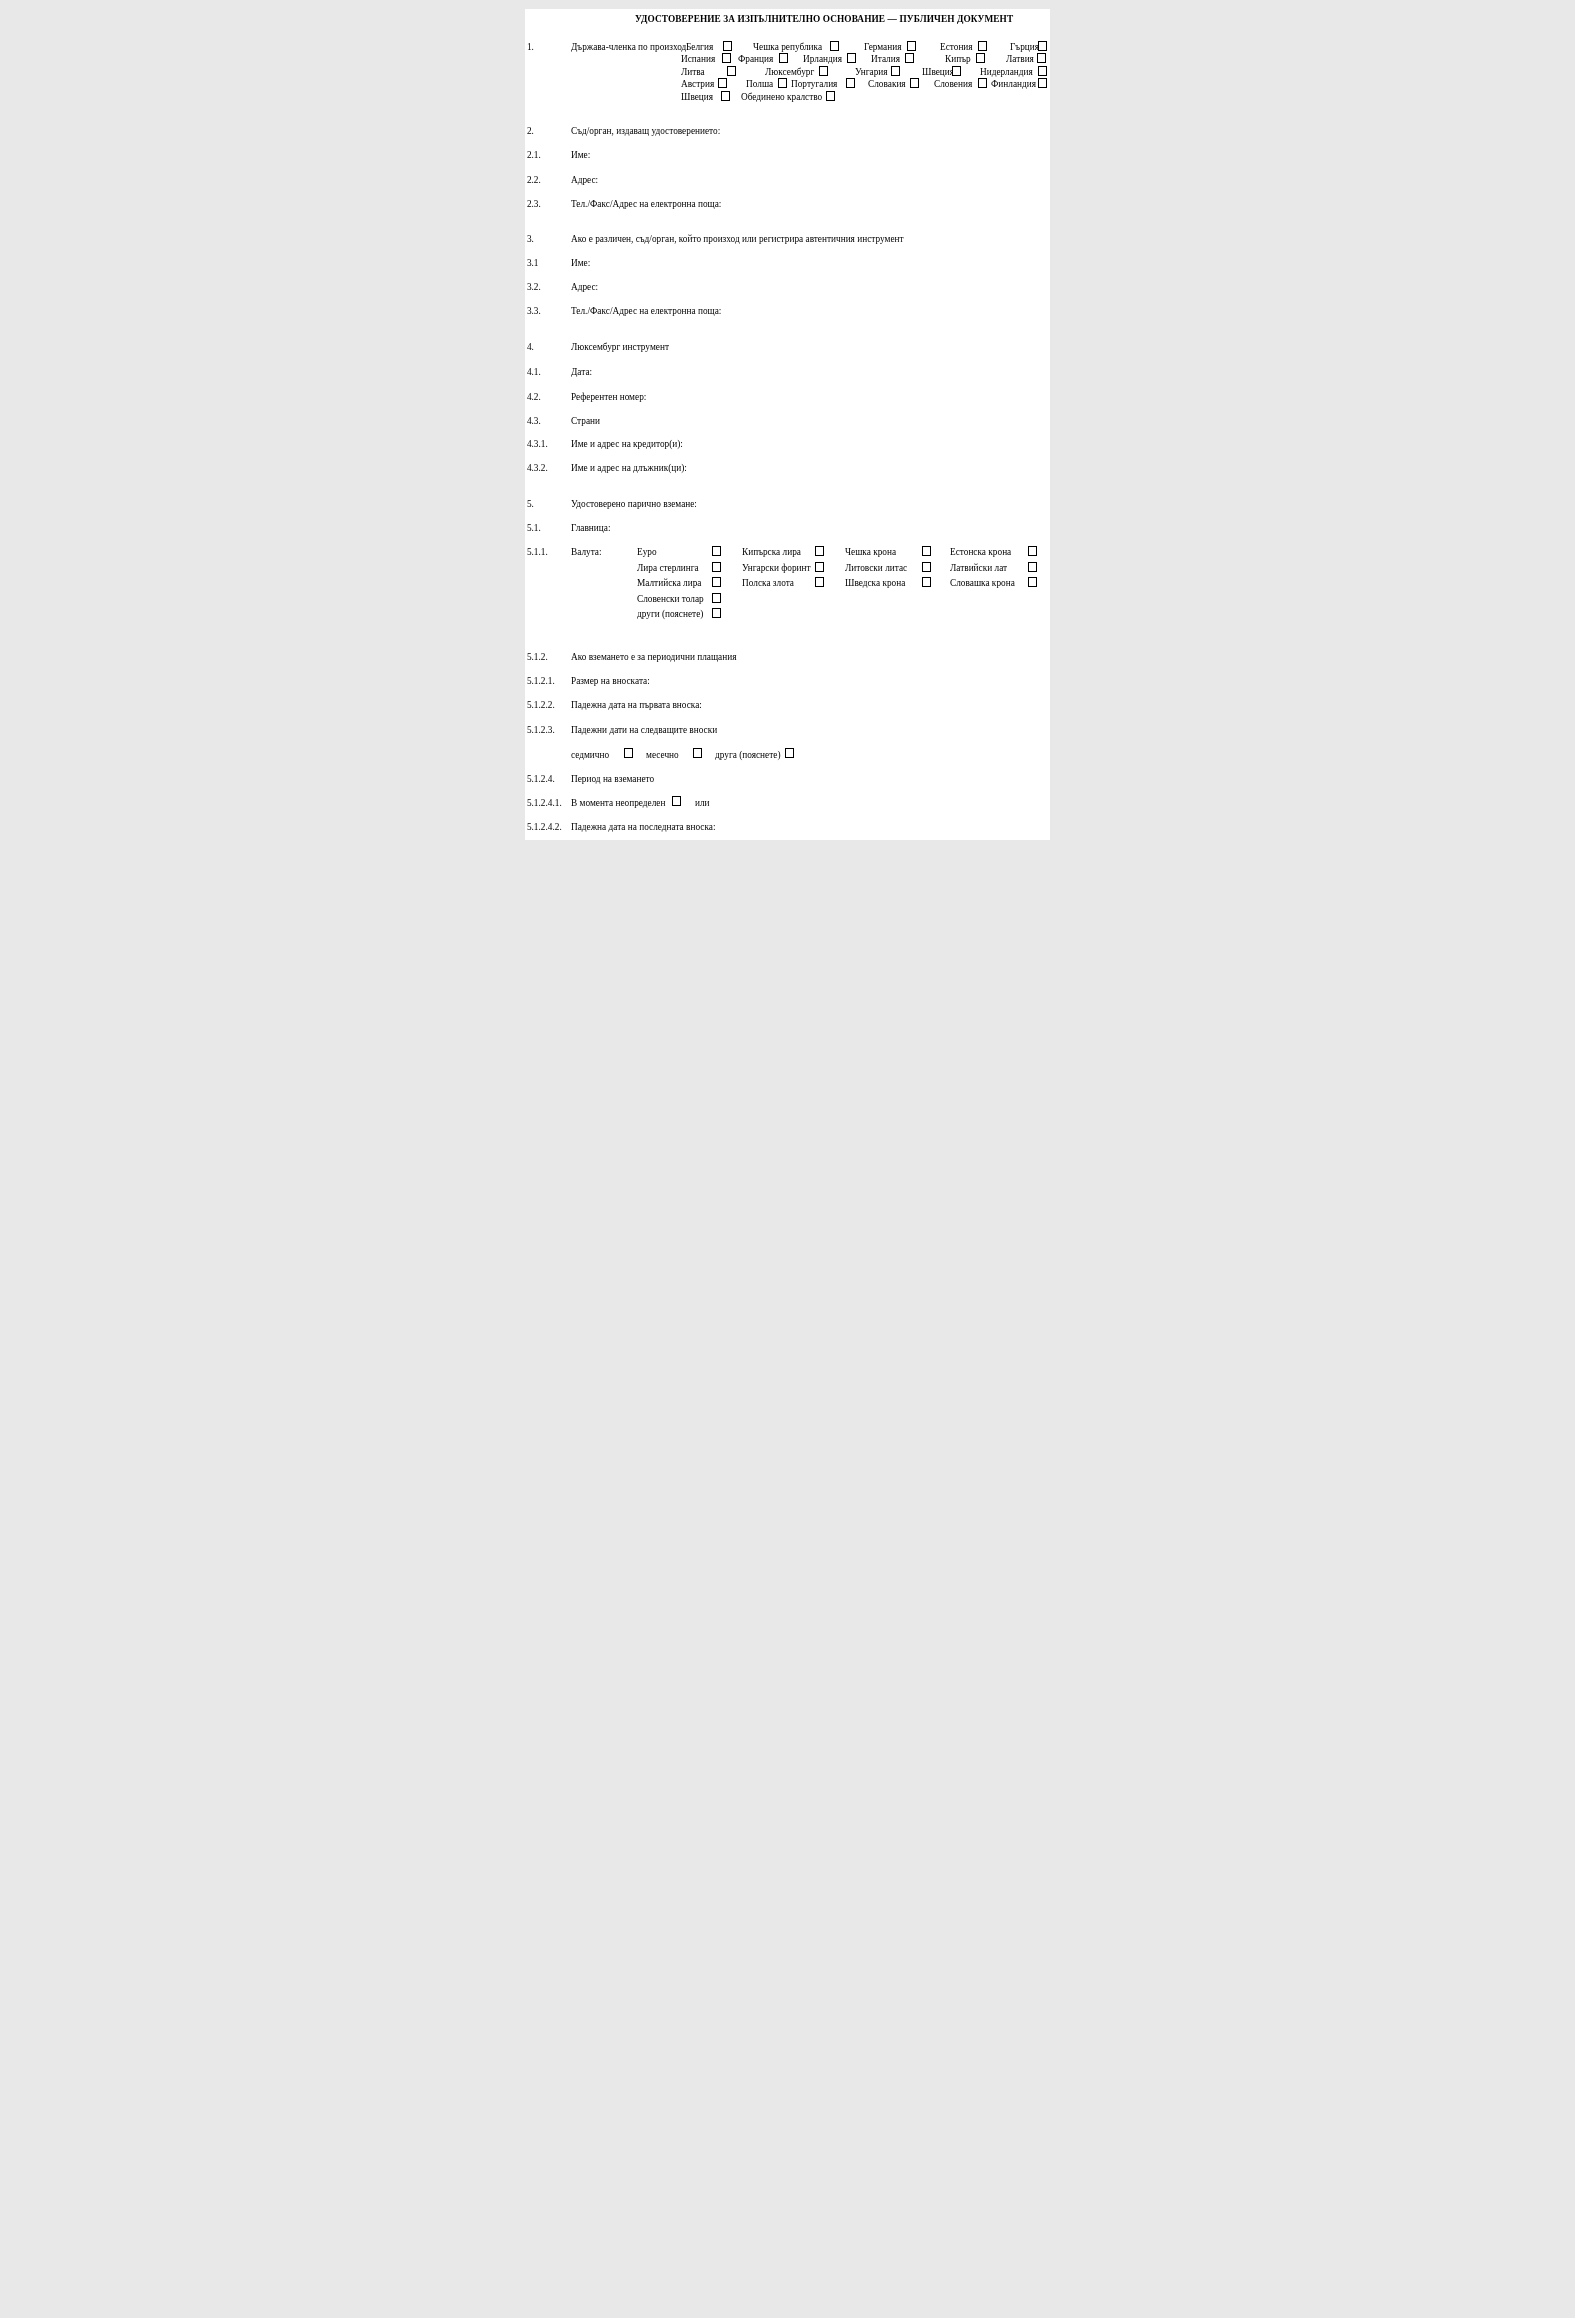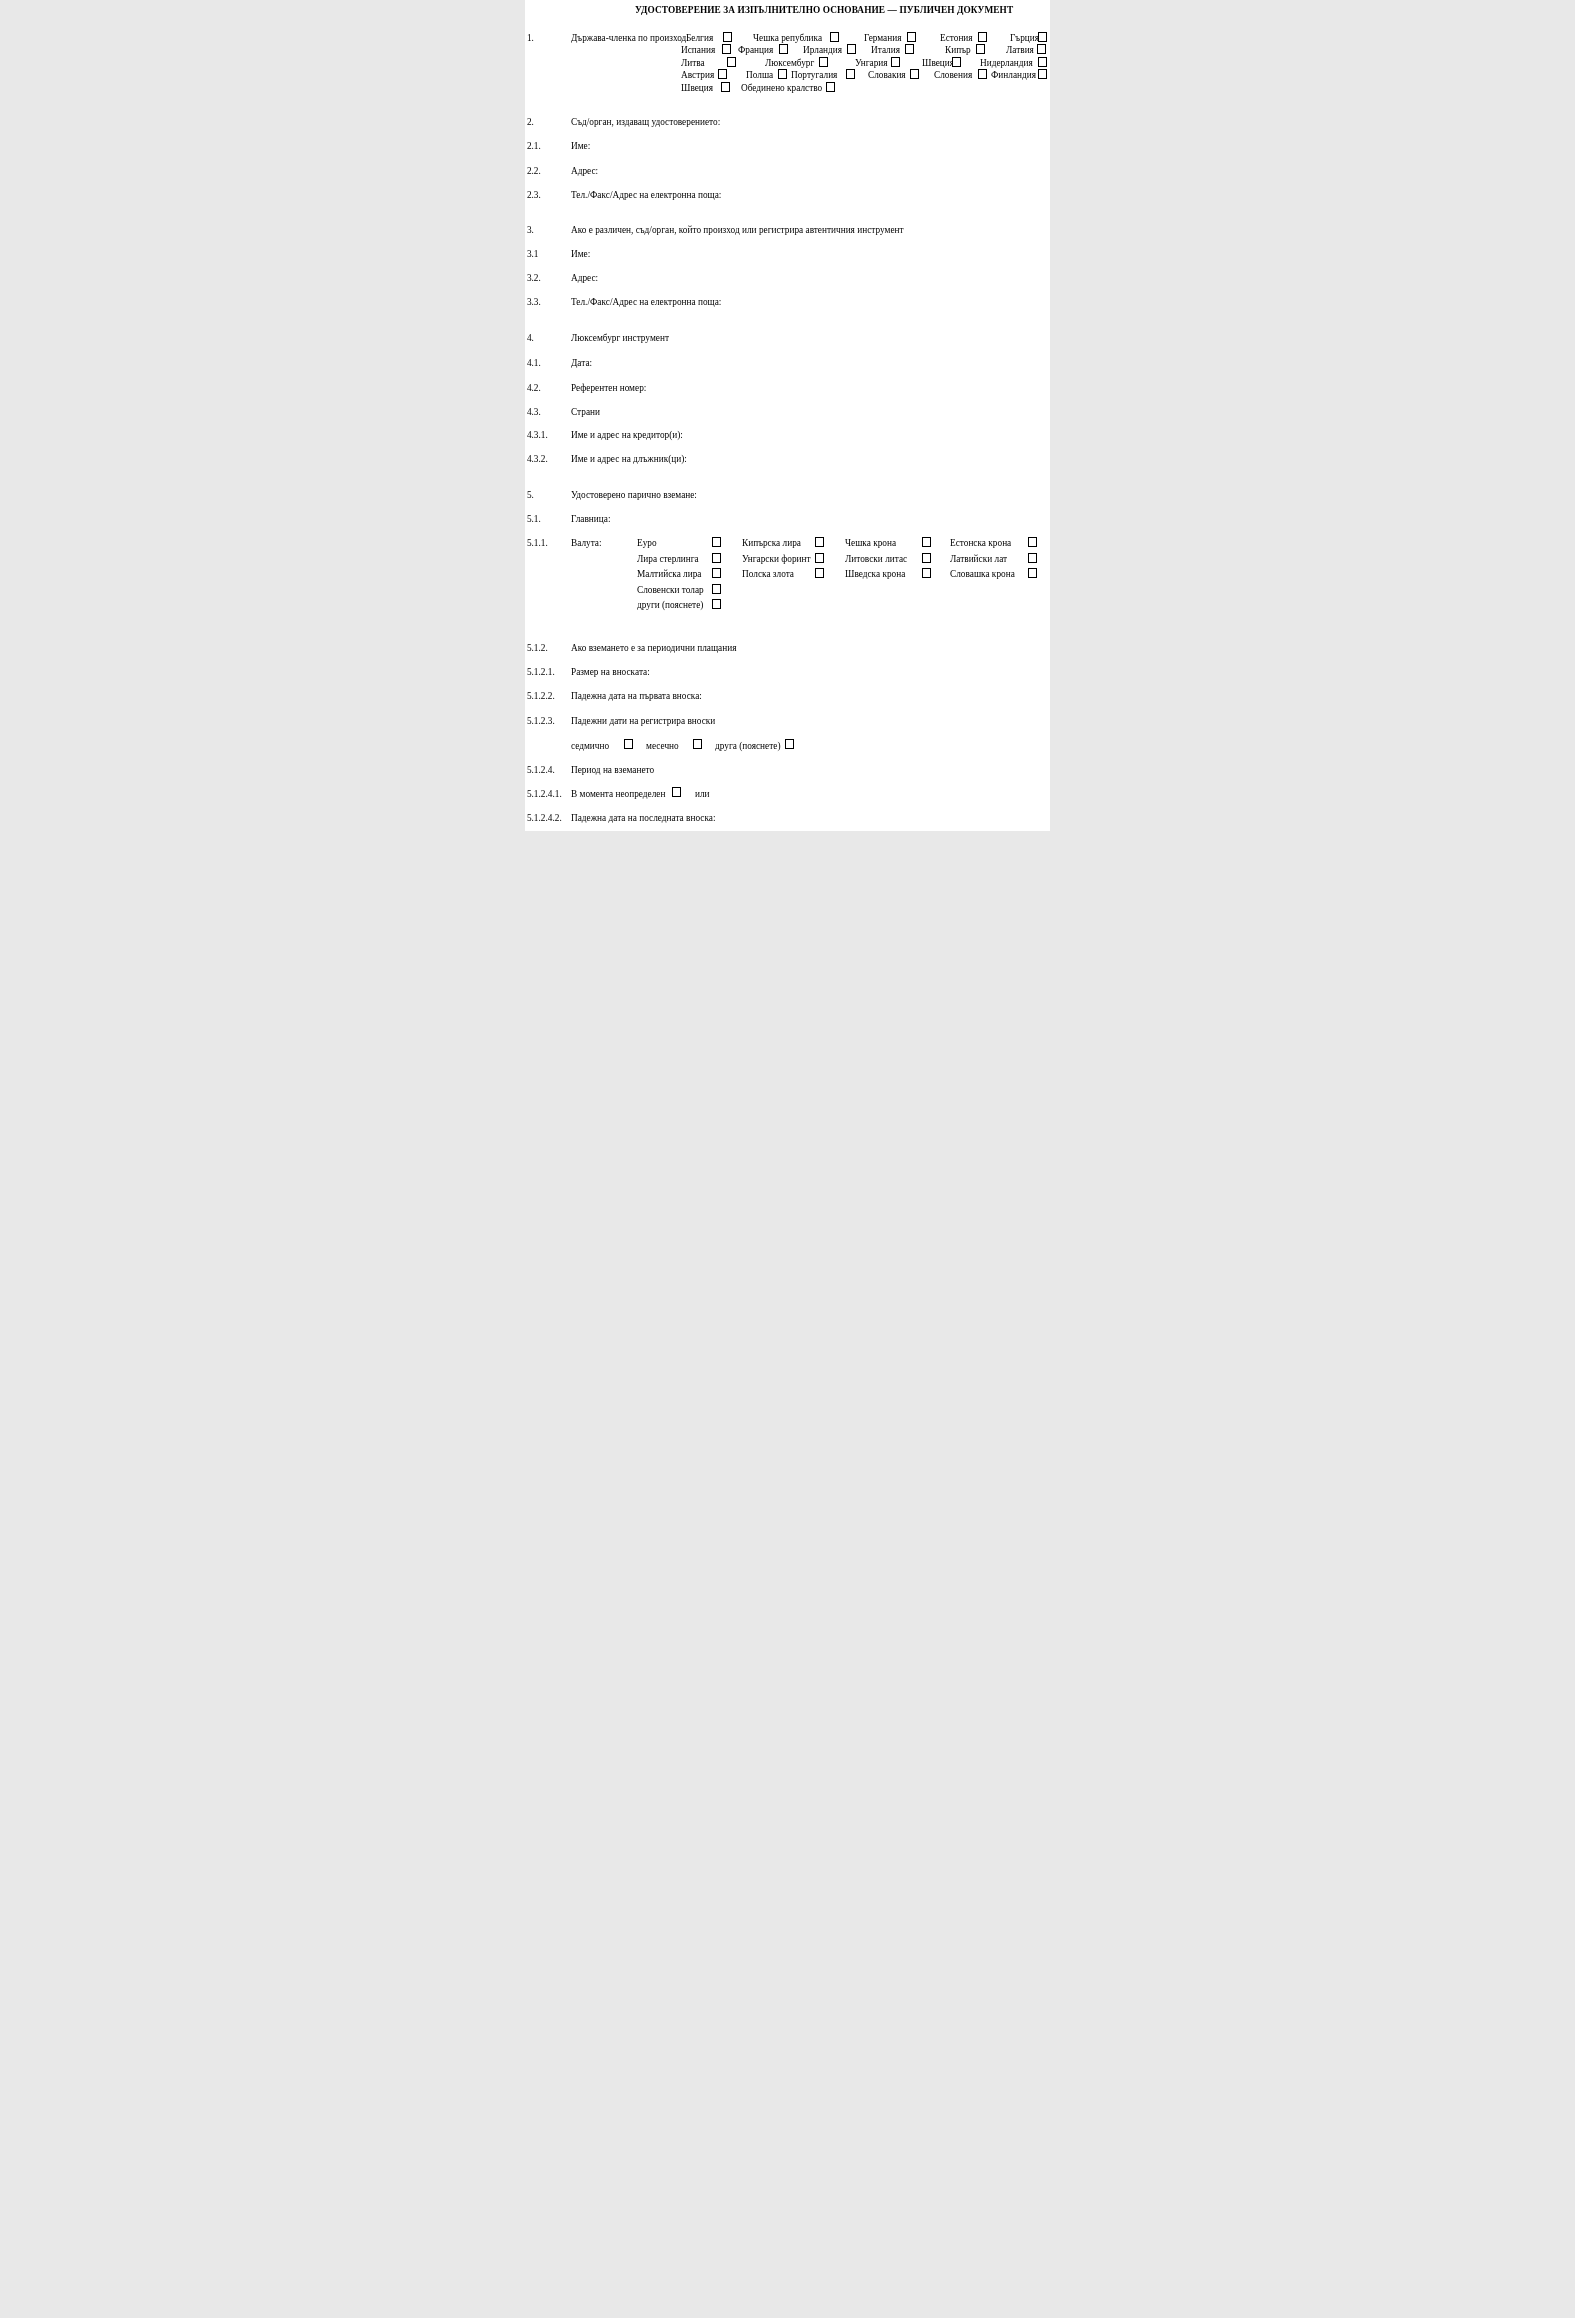--- a/index.html
+++ b/index.html
@@ -1,19 +1,19 @@
 <!DOCTYPE html>
 <html style="font-size:7.4px"><head>
 <meta charset="utf-8">
 <style>
   html,body { margin:0; padding:0; background:#e8e8e8; }
   .page {
     position:relative;
     width:525px; height:831px;
-    margin:0 auto;
+    margin:9px auto;
     background:#ffffff;
     font-family:"Liberation Serif", serif;
     color:#000;
     font-size:9.3px;
     overflow:hidden;
   }
   .title {
     position:absolute;
     top:4.6px; left:110px;
     font-weight:bold;
@@ -186,21 +186,21 @@
   <span class="t num" style="top:643px">5.1.2.</span>
   <span class="t lbl" style="top:643px">Ако вземането е за периодични плащания</span>
 
   <span class="t num" style="top:667px">5.1.2.1.</span>
   <span class="t lbl" style="top:667px">Размер на вноската:</span>
 
   <span class="t num" style="top:691px">5.1.2.2.</span>
   <span class="t lbl" style="top:691px">Падежна дата на първата вноска:</span>
 
   <span class="t num" style="top:716px">5.1.2.3.</span>
-  <span class="t lbl" style="top:716px">Падежни дати на регистрира вноски</span>
+  <span class="t lbl" style="top:716px">Падежни дати на следващите вноски</span>
 
   <span class="t" style="left:46px;top:741px">седмично</span>
   <span class="cb" style="left:99px;top:739px"></span>
   <span class="t" style="left:121px;top:741px">месечно</span>
   <span class="cb" style="left:168px;top:739px"></span>
   <span class="t" style="left:190px;top:741px">друга (пояснете)</span>
   <span class="cb" style="left:260px;top:739px"></span>
 
   <span class="t num" style="top:765px">5.1.2.4.</span>
   <span class="t lbl" style="top:765px">Период на вземането</span>

